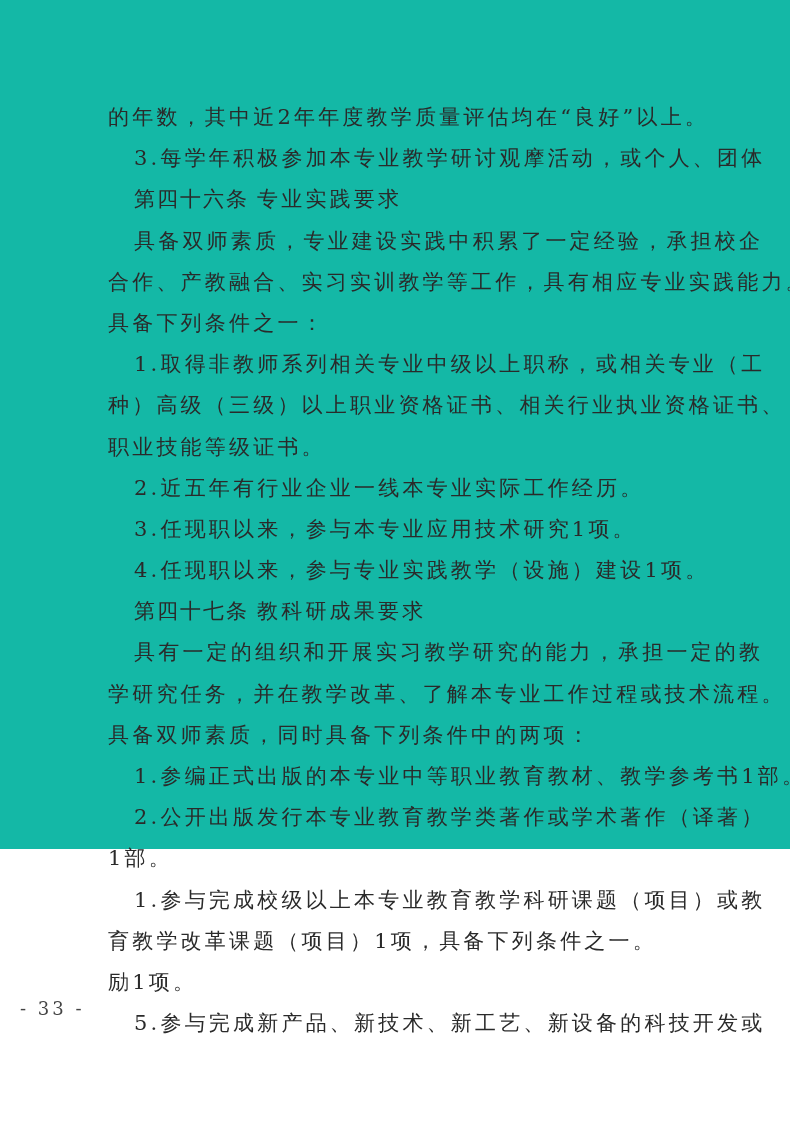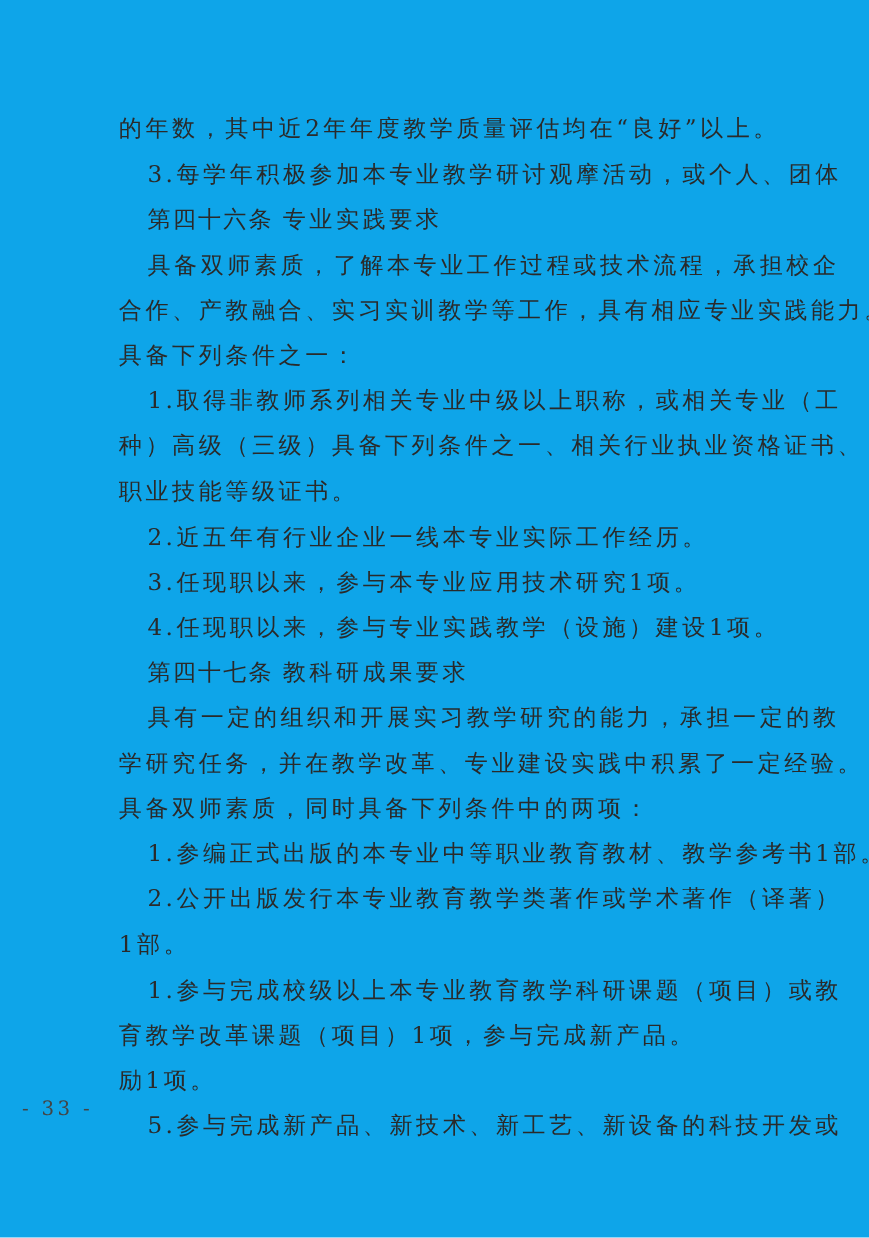--- a/index.html
+++ b/index.html
@@ -11,22 +11,22 @@
       width: 790px;
       height: 1125px;
       position: relative;
       overflow: hidden;
       font-family: "DejaVu Serif", "Liberation Serif", serif;
       color: #2a2a2a;
     }
     .page {
       position: absolute;
       left: 0; top: 0;
-      width: 790px; height: 1125px;
-      background: #0ea5e9;
+      width: 790px; height: 849px;
+      background: #14b8a6;
     }
     .content {
       position: absolute;
       left: 108px;
       top: 97px;
       width: 580px;
     }
     .line {
       height: 41.2px;
       line-height: 41.2px;
@@ -60,42 +60,42 @@
 
 <div class="page">
   <div class="content">
 
     <div class="line">的年数，其中近2年年度教学质量评估均在“良好”以上。</div>
     <div class="line indent">3.每学年积极参加本专业教学研讨观摩活动，或个人、团体</div>
 
     <div class="line indent">
       <span class="heading-strong">第四十六条</span><span class="heading-rest">专业实践要求</span>
     </div>
-    <div class="line indent">具备双师素质，了解本专业工作过程或技术流程，承担校企</div>
+    <div class="line indent">具备双师素质，专业建设实践中积累了一定经验，承担校企</div>
     <div class="line">合作、产教融合、实习实训教学等工作，具有相应专业实践能力。</div>
     <div class="line">具备下列条件之一：</div>
 
     <div class="line indent">1.取得非教师系列相关专业中级以上职称，或相关专业（工</div>
-    <div class="line">种）高级（三级）具备下列条件之一、相关行业执业资格证书、</div>
+    <div class="line">种）高级（三级）以上职业资格证书、相关行业执业资格证书、</div>
     <div class="line">职业技能等级证书。</div>
     <div class="line indent">2.近五年有行业企业一线本专业实际工作经历。</div>
     <div class="line indent">3.任现职以来，参与本专业应用技术研究1项。</div>
     <div class="line indent">4.任现职以来，参与专业实践教学（设施）建设1项。</div>
 
     <div class="line indent">
       <span class="heading-strong">第四十七条</span><span class="heading-rest">教科研成果要求</span>
     </div>
     <div class="line indent">具有一定的组织和开展实习教学研究的能力，承担一定的教</div>
-    <div class="line">学研究任务，并在教学改革、专业建设实践中积累了一定经验。</div>
+    <div class="line">学研究任务，并在教学改革、了解本专业工作过程或技术流程。</div>
     <div class="line">具备双师素质，同时具备下列条件中的两项：</div>
 
     <div class="line indent">1.参编正式出版的本专业中等职业教育教材、教学参考书1部。</div>
     <div class="line indent">2.公开出版发行本专业教育教学类著作或学术著作（译著）</div>
     <div class="line">1部。</div>
     <div class="line indent">1.参与完成校级以上本专业教育教学科研课题（项目）或教</div>
-    <div class="line">育教学改革课题（项目）1项，参与完成新产品。</div>
+    <div class="line">育教学改革课题（项目）1项，具备下列条件之一。</div>
     <div class="line">励1项。</div>
     <div class="line indent">5.参与完成新产品、新技术、新工艺、新设备的科技开发或</div>
 
   </div>
 
   <div class="page-number">- 33 -</div>
 </div>
 
 </body></html>

